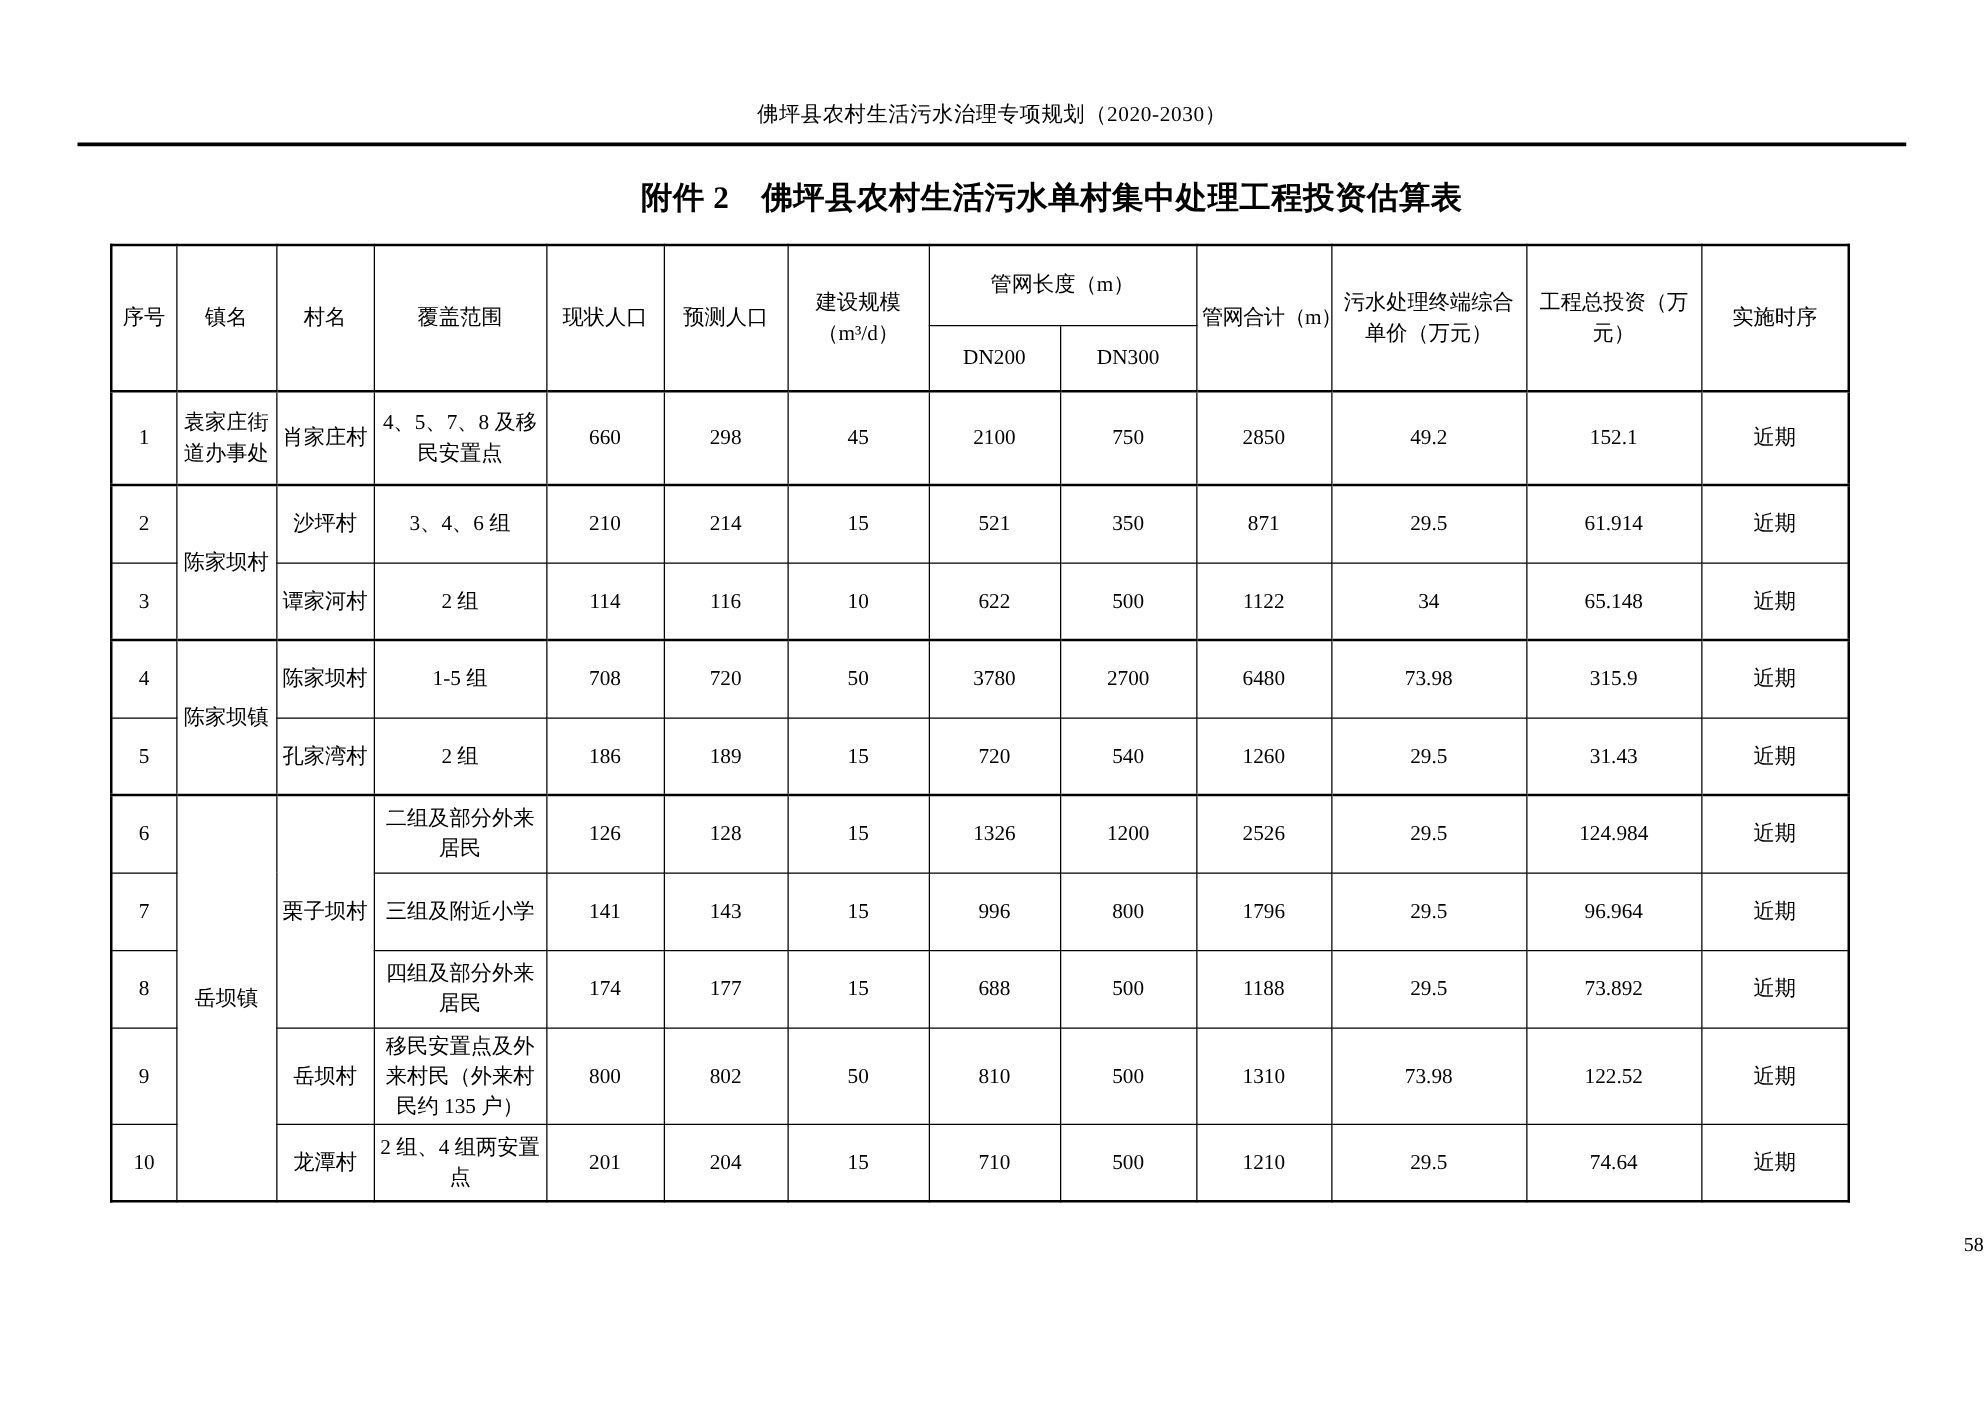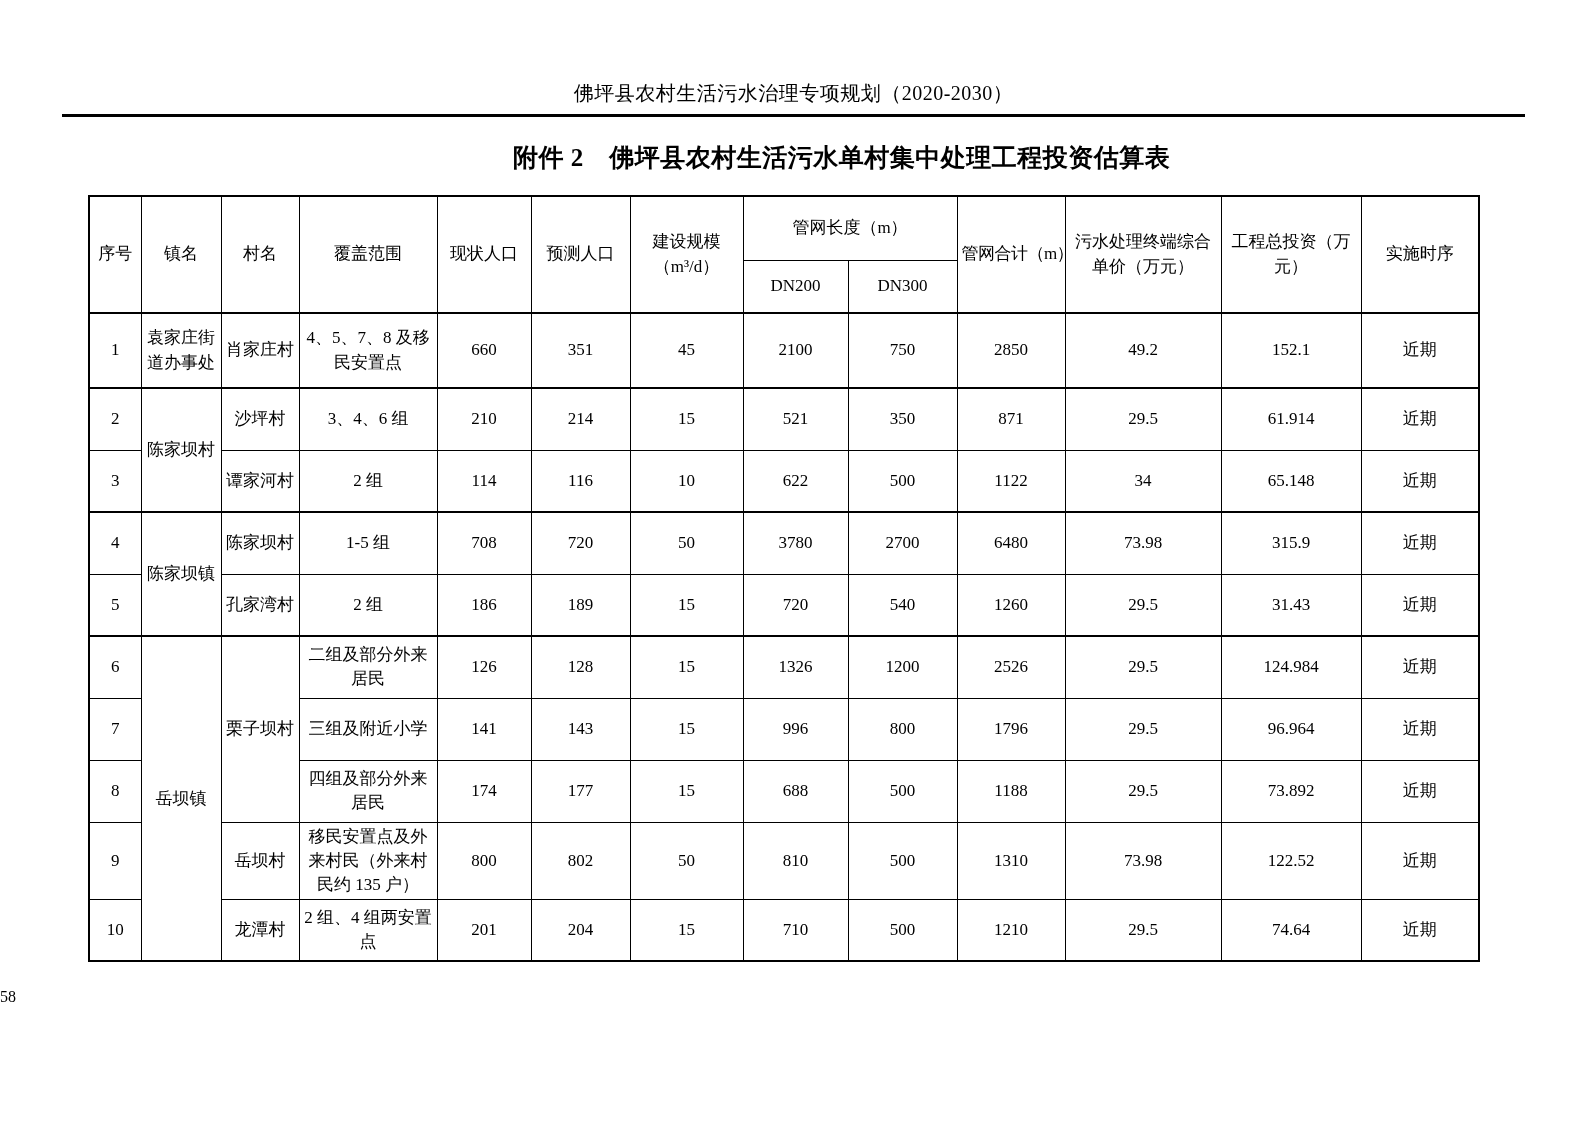--- a/index.html
+++ b/index.html
@@ -6,21 +6,21 @@
   body{
     width:1587px;height:1122px;
     background:#ffffff;color:#000;
     font-family:"Liberation Serif","DejaVu Serif",serif;
     position:relative;overflow:hidden;
   }
   .page{position:relative;width:1587px;height:1122px;}
 
   .running-header{
     position:absolute;top:80px;left:0;width:100%;
-    text-align:center;font-size:20px;letter-spacing:0.5px;
+    text-align:center;font-size:17px;letter-spacing:0.5px;
   }
   .header-rule{
     position:absolute;top:114px;left:62px;width:1463px;
     border-top:3px solid #000;height:0;
   }
   .doc-title{
     position:absolute;top:141px;left:0;width:100%;margin:0;
     text-align:center;font-size:25px;font-weight:bold;letter-spacing:0.5px;padding-left:48px;
   }
 
@@ -40,21 +40,21 @@
   thead tr.h1{height:64px;}
   thead tr.h2{height:53px;}
   tbody tr{height:62px;}
   tbody tr.r-tall{height:75px;}
   tbody tr.gs td{border-top:2px solid #000;}
   td.town{padding:2px 13px;margin-top:30px;}
   th.tight{padding:2px 0;font-size:16px;letter-spacing:-0.5px;white-space:nowrap;}
 
   .page-number{
     position:absolute;top:988px;left:0;width:100%;
-    text-align:left;font-size:16px;
+    text-align:right;font-size:16px;
   }
 </style>
 </head>
 <body>
 
 <div class="page">
 
   <div class="running-header">佛坪县农村生活污水治理专项规划（2020-2030）</div>
   <div class="header-rule"></div>
   <h1 class="doc-title">附件 2　佛坪县农村生活污水单村集中处理工程投资估算表</h1>
@@ -96,21 +96,21 @@
       </tr>
     </thead>
     <tbody>
 
       <tr class="gs r-tall">
         <td>1</td>
         <td class="town">袁家庄街道办事处</td>
         <td>肖家庄村</td>
         <td>4、5、7、8 及移民安置点</td>
         <td>660</td>
-        <td>351</td>
+        <td>298</td>
         <td>45</td>
         <td>2100</td>
         <td>750</td>
         <td>2850</td>
         <td>49.2</td>
         <td>152.1</td>
         <td>近期</td>
       </tr>
 
       <tr class="gs">

